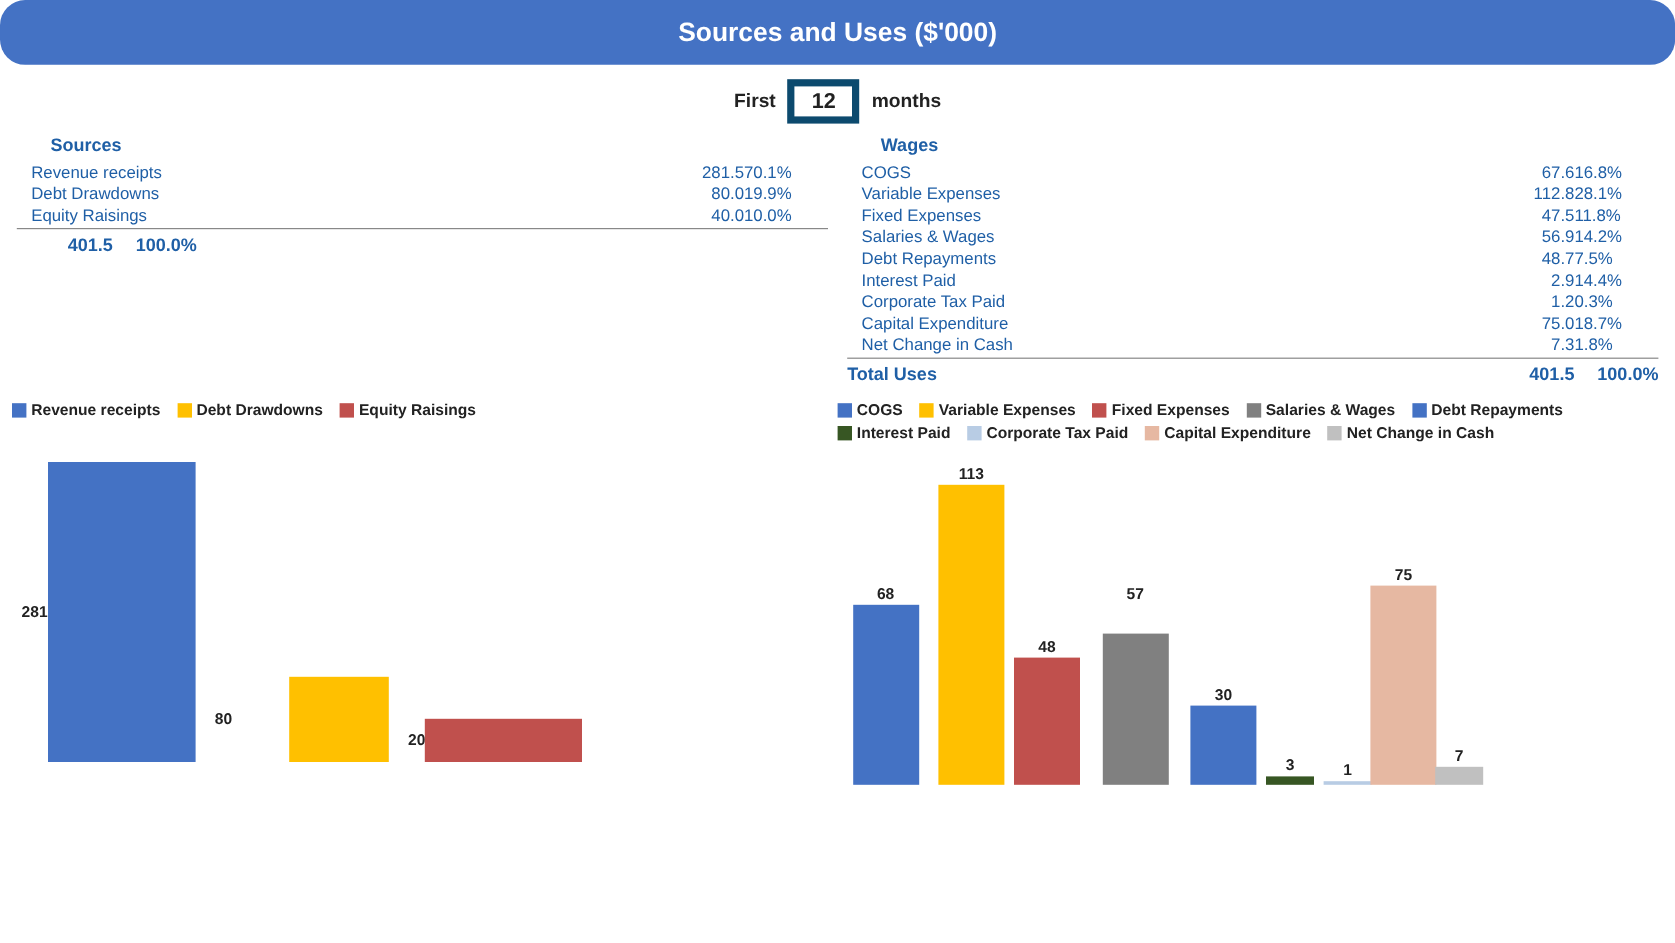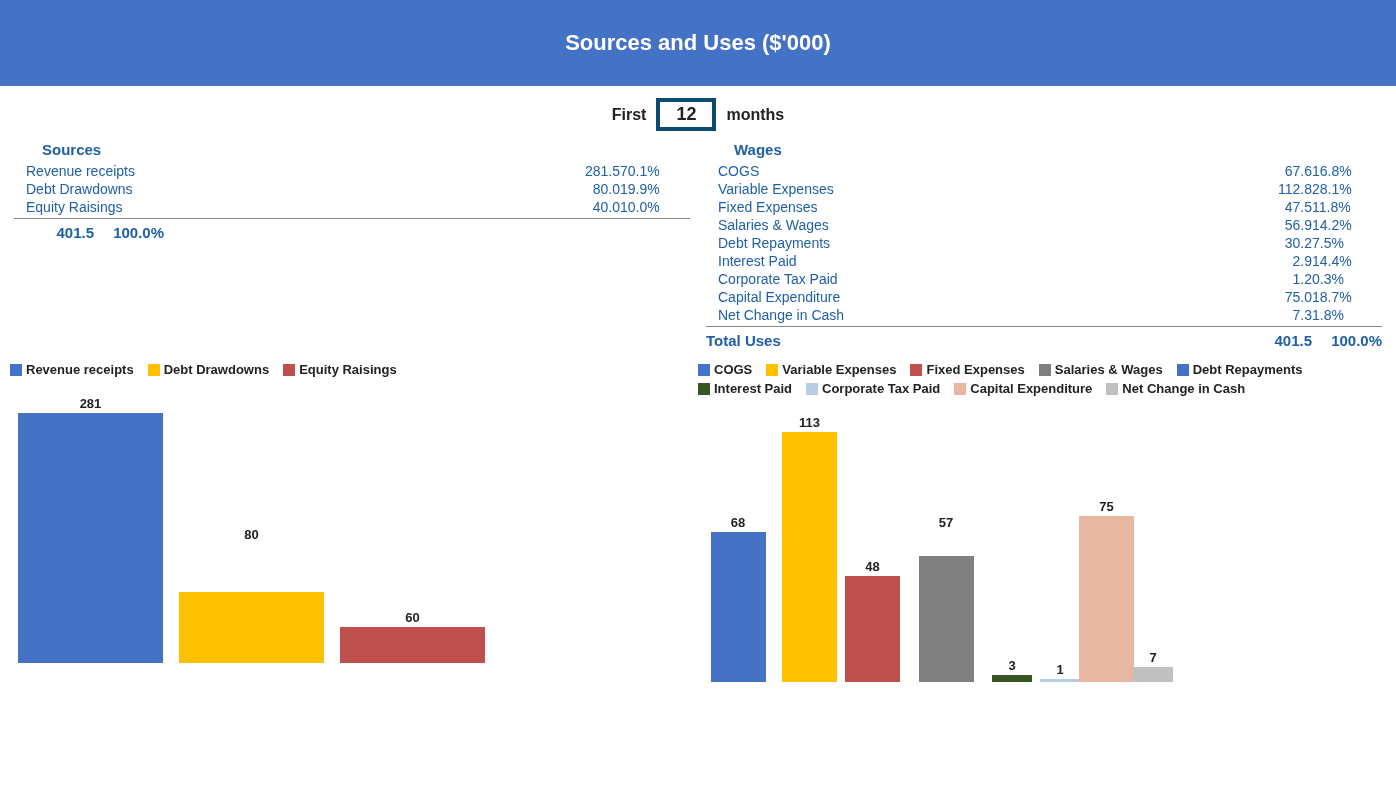--- a/index.html
+++ b/index.html
@@ -10,35 +10,36 @@
       min-height: 786px;
       overflow: hidden;
     }
 
     .title-bar {
       background: #4472C4;
       color: #fff;
       text-align: center;
       font-size: 22px;
       font-weight: bold;
-      padding: 30px 0;
+      padding: 14px 0;
+      border-radius: 21px;
     }
 
     .months-row {
       display: flex;
       align-items: center;
       justify-content: center;
       gap: 10px;
       padding: 12px 0 8px 0;
       font-size: 16px;
       font-weight: bold;
       color: #222;
     }
     .months-input {
-      border: 4px solid #0c4a6e;
+      border: 6px solid #0c4a6e;
       background: #fff;
       color: #222;
       font-size: 18px;
       font-weight: bold;
       text-align: center;
       width: 60px;
       padding: 2px 0;
     }
 
     .tables-section {
@@ -151,21 +152,21 @@
     .bar-chart {
       display: flex;
       align-items: flex-end;
       height: 280px;
       position: relative;
       padding-bottom: 0;
     }
 
     .bar-group {
       display: flex;
-      flex-direction: column;
+      flex-direction: row;
       align-items: center;
       margin: 0 8px;
     }
 
     .bar-label-top {
       font-size: 13px;
       font-weight: bold;
       color: #222;
       margin-bottom: 2px;
     }
@@ -247,21 +248,21 @@
     <span class="row-value">47.5</span>
     <span class="row-pct">11.8%</span>
   </div>
         <div class="data-row">
     <span class="row-label">Salaries &amp; Wages</span>
     <span class="row-value">56.9</span>
     <span class="row-pct">14.2%</span>
   </div>
         <div class="data-row">
     <span class="row-label">Debt Repayments</span>
-    <span class="row-value">30.2</span>
+    <span class="row-value">48.7</span>
     <span class="row-pct">7.5%</span>
   </div>
         <div class="data-row">
     <span class="row-label">Interest Paid</span>
     <span class="row-value">2.9</span>
     <span class="row-pct">14.4%</span>
   </div>
         <div class="data-row">
     <span class="row-label">Corporate Tax Paid</span>
     <span class="row-value">1.2</span>
@@ -308,21 +309,21 @@
     <div class="bar-chart" id="left-bar-chart">
         <div class="bar-group" style="width: 145px;">
     <div class="bar-label-top">281</div>
     <div class="bar" style="height:250px;background:#4472C4;width:145px;"></div>
   </div>
         <div class="bar-group" style="width: 145px; gap: 48px;">
     <div class="bar-label-top">80</div>
     <div class="bar" style="height:71px;background:#FFC000;width:145px;"></div>
   </div>
         <div class="bar-group" style="width: 145px;">
-    <div class="bar-label-top">60</div>
+    <div class="bar-label-top">20</div>
     <div class="bar" style="height:36px;background:#C0504D;width:145px;"></div>
   </div>
       </div>
   </div>
 
   <div class="right-chart">
     <div class="legend" id="right-legend">
         <div class="legend-item">
     <span class="legend-swatch" style="background:#4472C4"></span>
     <span>COGS</span>
@@ -370,20 +371,24 @@
     <div class="bar" style="height:250px;background:#FFC000;width:55px;"></div>
   </div>
         <div class="right-bar-group" style="width: 55px;">
     <div class="bar-label-top">48</div>
     <div class="bar" style="height:106px;background:#C0504D;width:55px;"></div>
   </div>
         <div class="right-bar-group" style="width: 76px; gap: 24px;">
     <div class="bar-label-top">57</div>
     <div class="bar" style="height:126px;background:#808080;width:55px;"></div>
   </div>
+        <div class="right-bar-group" style="width: 55px;">
+    <div class="bar-label-top">30</div>
+    <div class="bar" style="height:66px;background:#4472C4;width:55px;"></div>
+  </div>
         <div class="right-bar-group" style="width: 40px;">
     <div class="bar-label-top">3</div>
     <div class="bar" style="height:7px;background:#375623;width:40px;"></div>
   </div>
         <div class="right-bar-group" style="width: 40px;">
     <div class="bar-label-top">1</div>
     <div class="bar" style="height:3px;background:#B8CCE4;width:40px;"></div>
   </div>
         <div class="right-bar-group" style="width: 37px;">
     <div class="bar-label-top">75</div>

